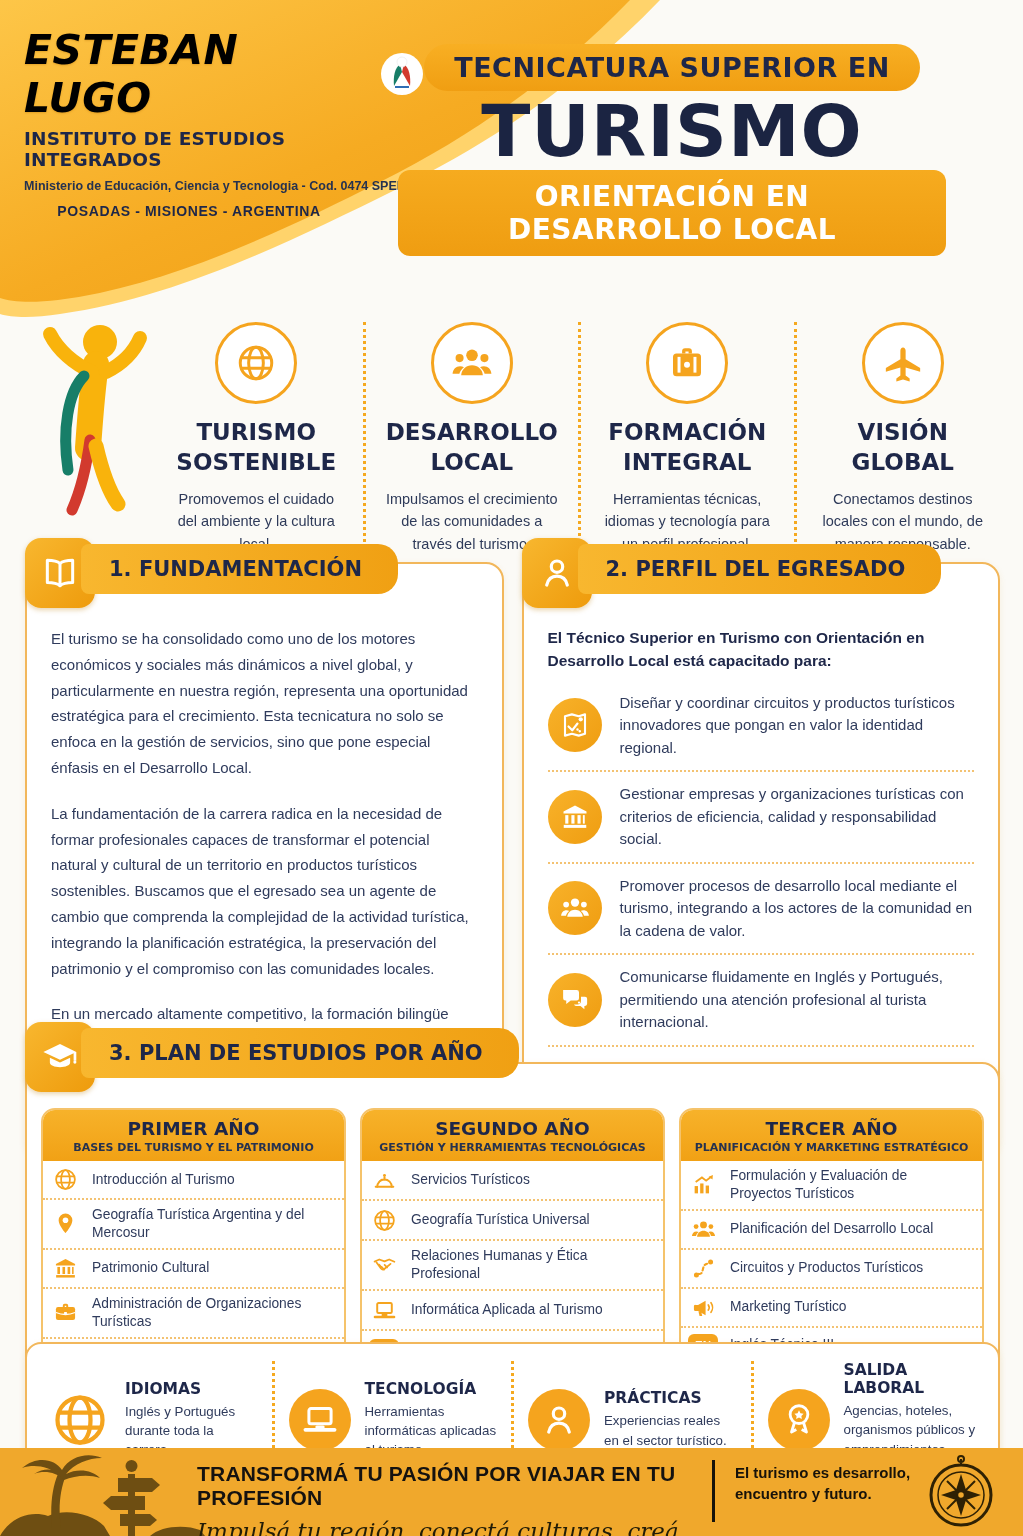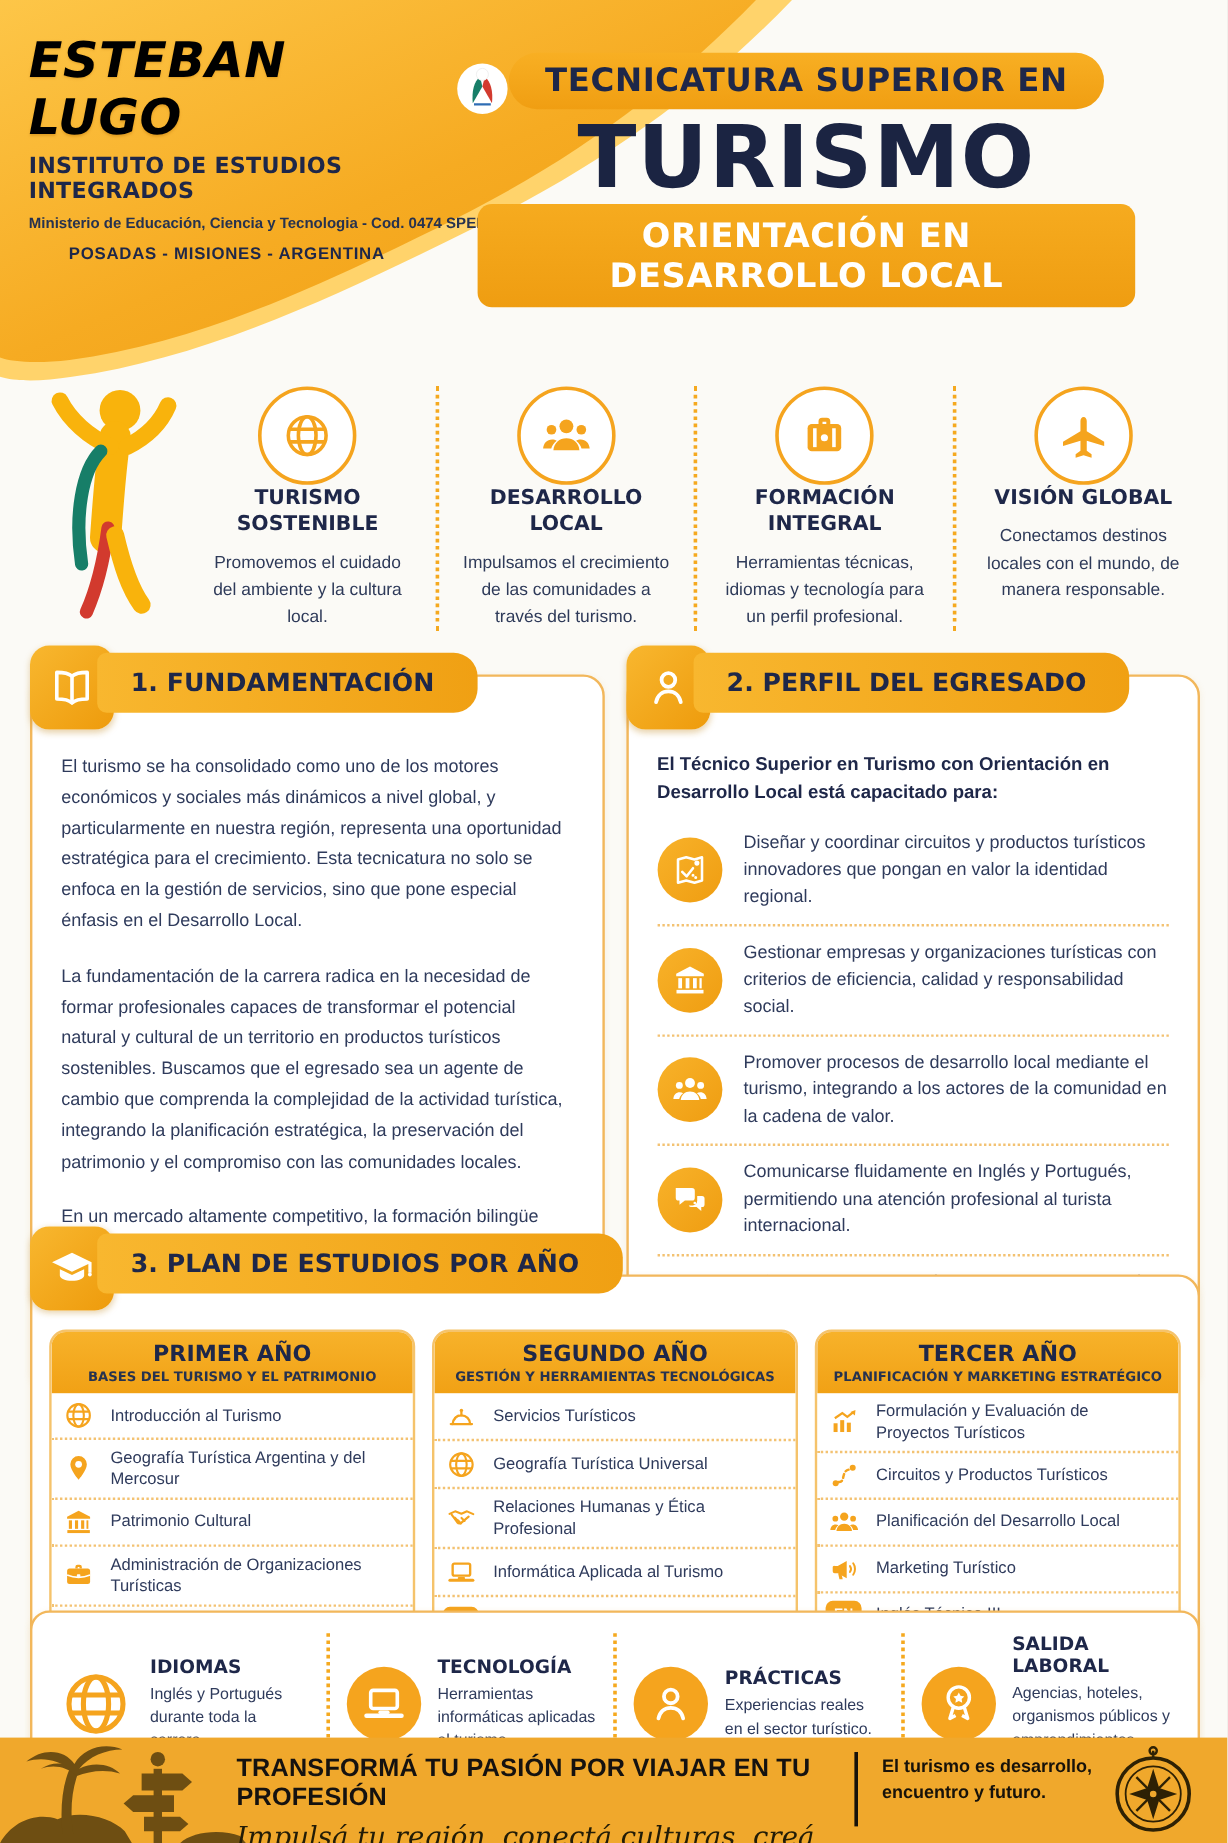--- a/index.html
+++ b/index.html
@@ -32,22 +32,22 @@
     font-family:"DejaVu Sans",sans-serif;font-weight:bold;font-size:28px;letter-spacing:.5px;
     padding:10px 26px;border-radius:12px;margin-top:2px;}
 
   
   .features{position:absolute;top:322px;left:150px;right:14px;display:flex;z-index:1}
   .feature{flex:1;padding:0 18px;text-align:center}
   .feature + .feature{border-left:3px dotted #F5A91F}
   .feature-icon{width:76px;height:76px;border:3px solid #F5A41E;border-radius:50%;
     margin:0 auto;display:flex;align-items:center;justify-content:center;color:#F5A41E;background:#fff}
   .feature-icon svg{width:42px;height:42px}
-  .feature-title{margin-top:0;font-family:"DejaVu Sans",sans-serif;font-weight:bold;
-    font-size:17px;line-height:1.3;color:#1E2749}
+  .feature-title{margin-top:14px;font-family:"DejaVu Sans",sans-serif;font-weight:bold;
+    font-size:23px;line-height:1.3;color:#1E2749}
   .feature-desc{margin-top:10px;font-size:14.5px;line-height:1.55;color:#2E3A59}
 
   
   .cards{position:absolute;top:562px;left:25px;right:23px;display:flex;gap:18px}
   .card{position:relative;flex:1;background:#fff;border:2px solid #F2B75B;border-radius:18px;
     padding:62px 24px 20px;min-height:361px;box-shadow:0 2px 6px rgba(210,160,60,.12)}
   .card-head{position:absolute;top:-26px;left:-2px;display:flex;align-items:flex-start;z-index:2}
   .head-icon{width:70px;height:70px;border-radius:16px;background:linear-gradient(135deg,#F8B72F,#EE9B0C);
     display:flex;align-items:center;justify-content:center;color:#fff;box-shadow:0 2px 5px rgba(190,130,20,.35)}
   .head-icon svg{width:38px;height:38px}
@@ -487,40 +487,40 @@
                   <rect x="8.8" y="11" width="3.2" height="9.5"></rect>
                   <rect x="14.1" y="13" width="3.2" height="7.5"></rect>
                   <path d="M4.5 9.5l6-4.2 4 3 4.6-3.6" fill="none" stroke="currentColor" stroke-width="1.8"></path>
                   <path d="M21 2.8l-.4 4.4-3.6-2.7z"></path>
                 </svg>
               </span>
               <span class="course-name">Formulación y Evaluación de Proyectos Turísticos</span>
             </div>
           <div class="course-row">
               <span class="course-icon">
-                <svg viewBox="0 0 24 24" fill="none" stroke="currentColor" stroke-width="2" stroke-linecap="round">
-                  <circle cx="5.2" cy="18.2" r="2.4" fill="currentColor" stroke="none"></circle>
-                  <circle cx="18.8" cy="5.8" r="2.4" fill="currentColor" stroke="none"></circle>
-                  <path d="M7.5 17.2c5.5 1 2-8.5 8-9.8" stroke-dasharray="3 2.6"></path>
-                </svg>
-              </span>
-              <span class="course-name">Circuitos y Productos Turísticos</span>
-            </div>
-          <div class="course-row">
-              <span class="course-icon">
                 <svg viewBox="0 0 24 24" fill="currentColor">
                   <circle cx="12" cy="7.6" r="3.3"></circle>
                   <path d="M5.8 19c.3-3.5 2.9-5.7 6.2-5.7s5.9 2.2 6.2 5.7z"></path>
                   <circle cx="4.9" cy="9.2" r="2.3"></circle>
                   <path d="M.9 18.2c.2-2.7 1.9-4.4 4.3-4.4.8 0 1.6.2 2.2.6-1.4 1.1-2.3 2.4-2.6 3.8z"></path>
                   <circle cx="19.1" cy="9.2" r="2.3"></circle>
                   <path d="M23.1 18.2c-.2-2.7-1.9-4.4-4.3-4.4-.8 0-1.6.2-2.2.6 1.4 1.1 2.3 2.4 2.6 3.8z"></path>
                 </svg>
               </span>
               <span class="course-name">Planificación del Desarrollo Local</span>
+            </div>
+          <div class="course-row">
+              <span class="course-icon">
+                <svg viewBox="0 0 24 24" fill="none" stroke="currentColor" stroke-width="2" stroke-linecap="round">
+                  <circle cx="5.2" cy="18.2" r="2.4" fill="currentColor" stroke="none"></circle>
+                  <circle cx="18.8" cy="5.8" r="2.4" fill="currentColor" stroke="none"></circle>
+                  <path d="M7.5 17.2c5.5 1 2-8.5 8-9.8" stroke-dasharray="3 2.6"></path>
+                </svg>
+              </span>
+              <span class="course-name">Circuitos y Productos Turísticos</span>
             </div>
           <div class="course-row">
               <span class="course-icon">
                 <svg viewBox="0 0 24 24" fill="currentColor">
                   <path d="M2.8 10.2v3.6A1.6 1.6 0 0 0 4.4 15.4H6.8l7.2 4V5.5l-7.2 4H4.4a1.6 1.6 0 0 0-1.6 .7z"></path>
                   <path d="M7.2 15.8l1 4.4h2.6l-1-4.4z"></path>
                   <path d="M16.6 9.6c1 1.4 1 3.4 0 4.8M19.2 7.4c1.9 2.6 1.9 6.6 0 9.2" stroke="currentColor" stroke-width="1.6" fill="none" stroke-linecap="round"></path>
                 </svg>
               </span>
               <span class="course-name">Marketing Turístico</span>

